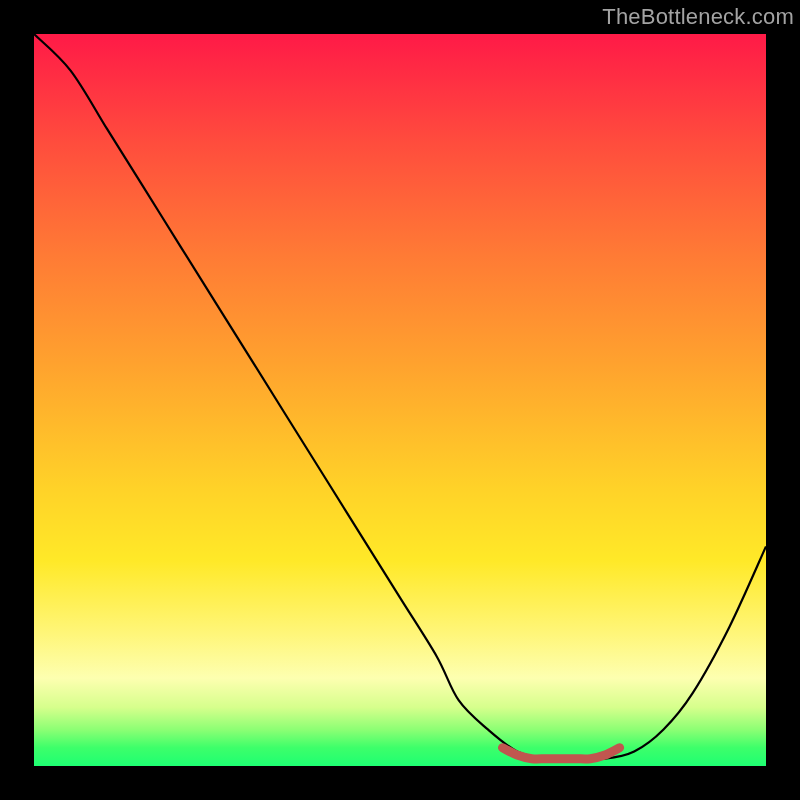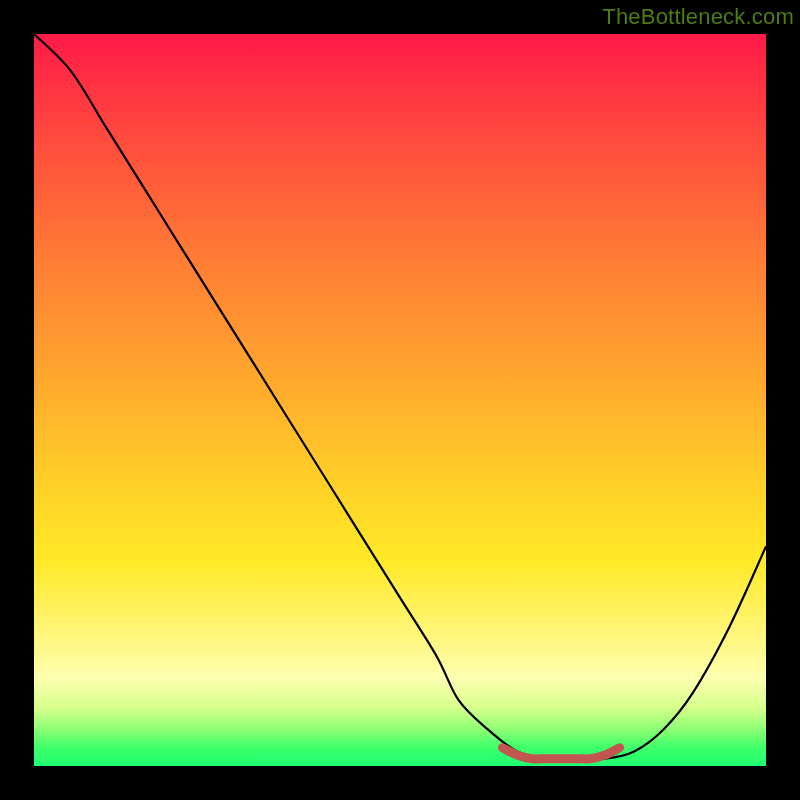--- a/index.html
+++ b/index.html
@@ -39,21 +39,21 @@
       #1eff72 100%
     );
   }
   .watermark {
     position: absolute;
     right: 6px;
     top: 4px;
     font-family: Arial, Helvetica, sans-serif;
     font-size: 22px;
     letter-spacing: 0.2px;
-    color: #4d7c0f;
+    color: #a3a3a3;
     user-select: none;
   }
   svg.curve {
     position: absolute;
     left: 0;
     top: 0;
     width: 732px;
     height: 732px;
   }
 </style>

